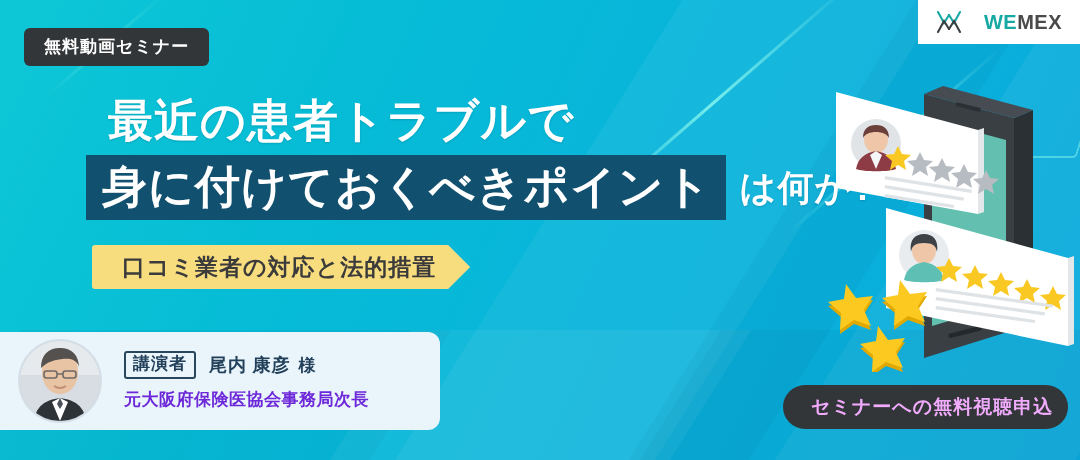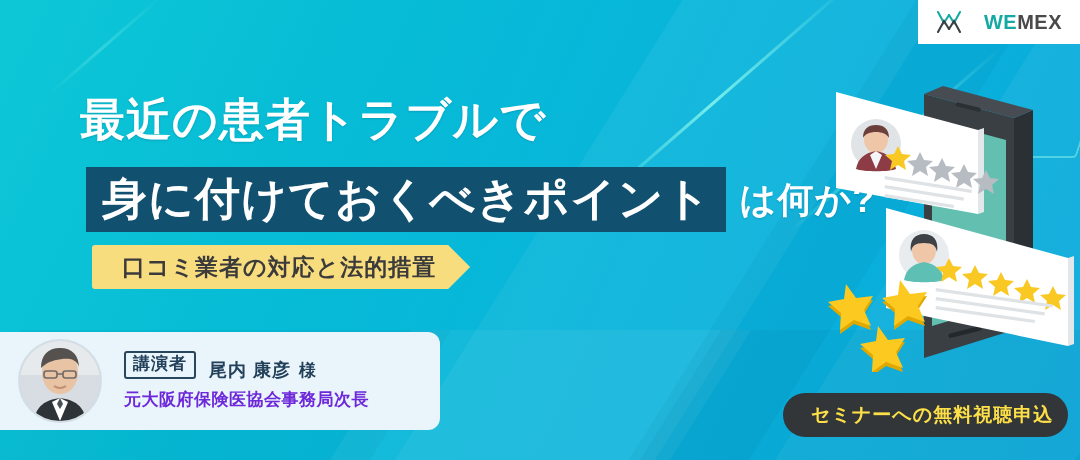--- a/index.html
+++ b/index.html
@@ -77,22 +77,22 @@
     font-size:17px; font-weight:bold;
     letter-spacing:1px;
     padding:10px 20px 11px 20px;
     border-radius:6px;
     line-height:1;
   }
 
   
   #headline { position:absolute; left:0; top:98px; width:900px; }
   .hl-row { display:flex; align-items:flex-end; line-height:1; }
-  .hl-row.r1 { padding-left:80px;font-family:Liberation Serif, serif; }
-  .hl-row.r2 { padding-left:86px; margin-top:24px; align-items:center; }
+  .hl-row.r1 { padding-left:108px; }
+  .hl-row.r2 { padding-left:86px; margin-top:12px; align-items:center; }
 
   .hl-plain {
     color:#ffffff; font-weight:bold;
     font-size:45px; letter-spacing:1px;
     text-shadow:0 1px 2px rgba(0,40,60,0.18);
   }
   .hl-hi {
     background:#11506e;
     color:#ffffff; font-weight:bold;
     font-size:45px; letter-spacing:1px;
@@ -134,21 +134,21 @@
     width:80px; height:80px;
     border-radius:50%;
     border:2px solid #d4dee6;
     overflow:hidden; flex:none;
     background:#cfd8de;
     position:relative;
   }
   #avatar svg { display:block; width:100%; height:100%; }
 
   #speaker-info { margin-left:22px; }
-  #speaker-line1 { display:flex; align-items:flex-end; }
+  #speaker-line1 { display:flex; align-items:center;font-family:Liberation Serif, serif; }
   #speaker-role {
     border:2px solid #28465c;
     color:#22405a;
     font-size:17px; font-weight:bold;
     padding:2px 7px 3px 7px;
     border-radius:3px;
     letter-spacing:1px;
     line-height:1.1;
   }
   #speaker-name {
@@ -159,22 +159,22 @@
     color:#22405a; font-size:17px; font-weight:bold;
     margin-left:8px; line-height:1;
   }
   #speaker-title {
     color:#6d28d9; font-size:17px; font-weight:bold;
     margin-top:9px; letter-spacing:0.5px;
   }
 
   
   #cta {
-    position:absolute; left:783px; top:393px;
-    background:#333639; color:#fde047;
+    position:absolute; left:783px; top:385px;
+    background:#333639; color:#f0abfc;
     font-size:19px; font-weight:bold;
     letter-spacing:1px;
     padding:12px 15px 13px 28px;
     border-radius:26px;
     line-height:1;
     cursor:pointer;
   }
 
   
   #illustration {
@@ -202,20 +202,21 @@
   <div id="logo-panel">
     <svg id="logo-mark" viewBox="0 0 26 24">
       <path d="M2 2 L8 13 L13 5" stroke="#16a9a3" stroke-width="2.1" fill="none" stroke-linecap="round"></path>
       <path d="M24 2 L18 13 L13 5" stroke="#16a9a3" stroke-width="2.1" fill="none" stroke-linecap="round"></path>
       <path d="M2 22 L8 11 L13 19" stroke="#3a3f44" stroke-width="2.1" fill="none" stroke-linecap="round"></path>
       <path d="M24 22 L18 11 L13 19" stroke="#3a3f44" stroke-width="2.1" fill="none" stroke-linecap="round"></path>
     </svg>
     <div id="logo-text"><span class="we">WE</span><span class="mex">MEX</span></div>
   </div>
 
+  <div id="badge">無料動画セミナー</div>
 
   <div id="headline">
     <div class="hl-row r1">
       <span class="hl-plain">最近の患者トラブルで</span>
     </div>
     <div class="hl-row r2">
       <span class="hl-hi">身に付けておくべきポイント</span>
       <span class="hl-tail">は何か?</span>
     </div>
   </div>

